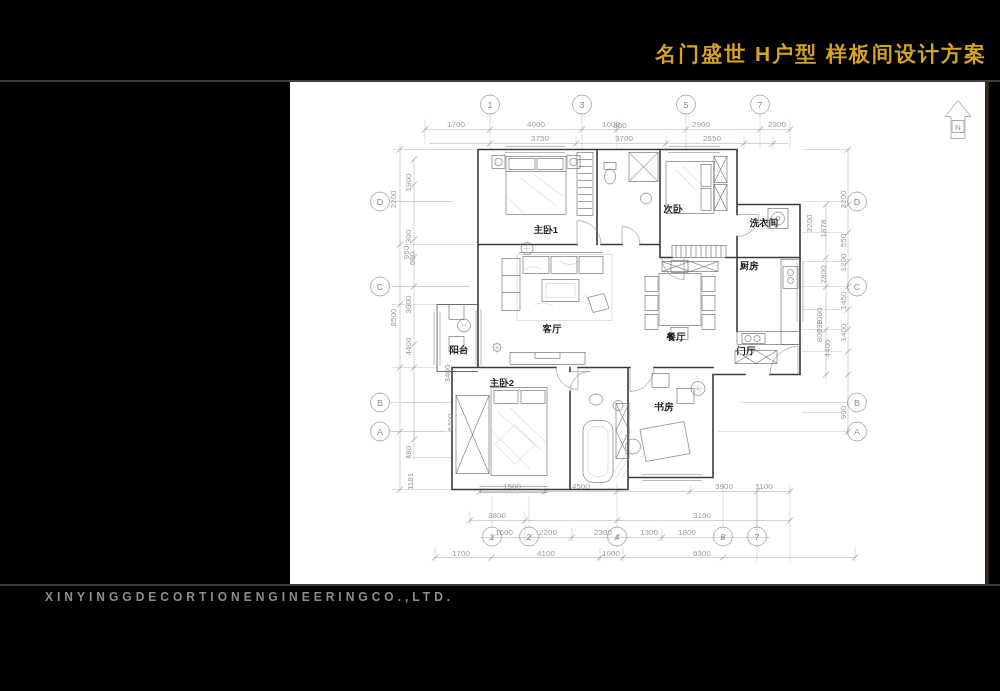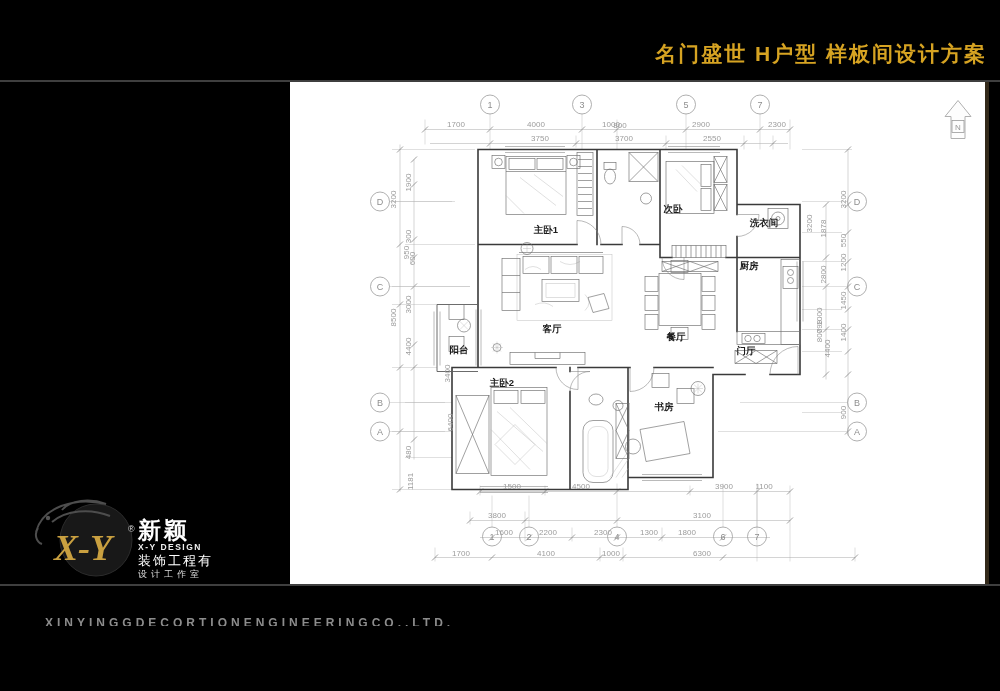--- a/index.html
+++ b/index.html
@@ -8,21 +8,21 @@
   .title{position:absolute;top:40px;right:13px;color:#D6A322;font-size:21px;
          font-weight:bold;letter-spacing:2px;white-space:nowrap;}
   .rule{position:absolute;left:0;width:1000px;height:2px;background:#3f3f3f;}
   .rule-top{top:80px;}
   .rule-bottom{top:584px;}
   .paper{position:absolute;left:290px;top:82px;width:695px;height:502px;background:#ffffff;}
   .paper-edge{position:absolute;left:985px;top:82px;width:4px;height:502px;background:#33291a;}
   svg.plan{position:absolute;left:0;top:0;width:695px;height:502px;}
   .logo{position:absolute;left:18px;top:488px;width:210px;height:98px;}
   .company{position:absolute;left:45px;top:590px;color:#8d8d8d;font-size:12px;
-           font-weight:bold;letter-spacing:4px;white-space:nowrap;margin-top:26px;}
+           font-weight:bold;letter-spacing:4px;white-space:nowrap;}
   .pageno{position:absolute;right:15px;top:643px;color:#BF8F2C;font-size:17px;
           font-family:"Liberation Serif",serif;letter-spacing:1px;font-weight:bold;}
   
   .wall{stroke:#3a3a3a;stroke-width:1.6;fill:none;stroke-linecap:square;}
   .mid{stroke:#5a5a5a;stroke-width:.9;fill:none;}
   .thin{stroke:#808080;stroke-width:.55;fill:none;}
   .lite{stroke:#b9b9b9;stroke-width:.45;fill:none;}
   .dline{stroke:#a8a8a8;stroke-width:.5;fill:none;}
   .tick{stroke:#777;stroke-width:.7;fill:none;}
   .f{stroke:#6e6e6e;stroke-width:.65;fill:none;}
@@ -373,31 +373,16 @@
           <text x="459" y="353" class="room" text-anchor="middle">阳台</text>
           <text x="502" y="386" class="room" text-anchor="middle">主卧2</text>
           <text x="664" y="410" class="room" text-anchor="middle">书房</text>
         </g>
     </svg>
   </div>
 
   <div class="paper-edge"></div>
   <div class="rule rule-bottom"></div>
 
-  <div class="logo">
-    <svg width="210" height="98" viewBox="0 0 210 98">
-      <g>
-        <circle cx="78" cy="52" r="36" fill="#181818" stroke="#2c2c2c"></circle>
-        <path class="lg-dragon" d="M18,44 C24,20 56,8 88,16 C72,10 52,12 44,22 M34,34 C48,22 72,20 92,28 M20,40 C16,46 18,54 24,56"></path>
-        <circle cx="30" cy="30" r="2.2" fill="#555" stroke="none"></circle>
-      </g>
-      <text class="lg-xy" x="36" y="72">X-Y</text>
-      <text class="lg-reg" x="110" y="44">®</text>
-      <text class="lg-cn" x="120" y="50">新颖</text>
-      <text class="lg-en" x="120" y="62">X-Y DESIGN</text>
-      <text class="lg-l1" x="120" y="77">装饰工程有</text>
-      <text class="lg-l2" x="120" y="89">设计工作室</text>
-    </svg>
-  </div>
 
   <div class="company">XINYINGGDECORTIONENGINEERINGCO.,LTD.</div>
   <div class="pageno">P- 03</div>
 </div>
 
 </body></html>

